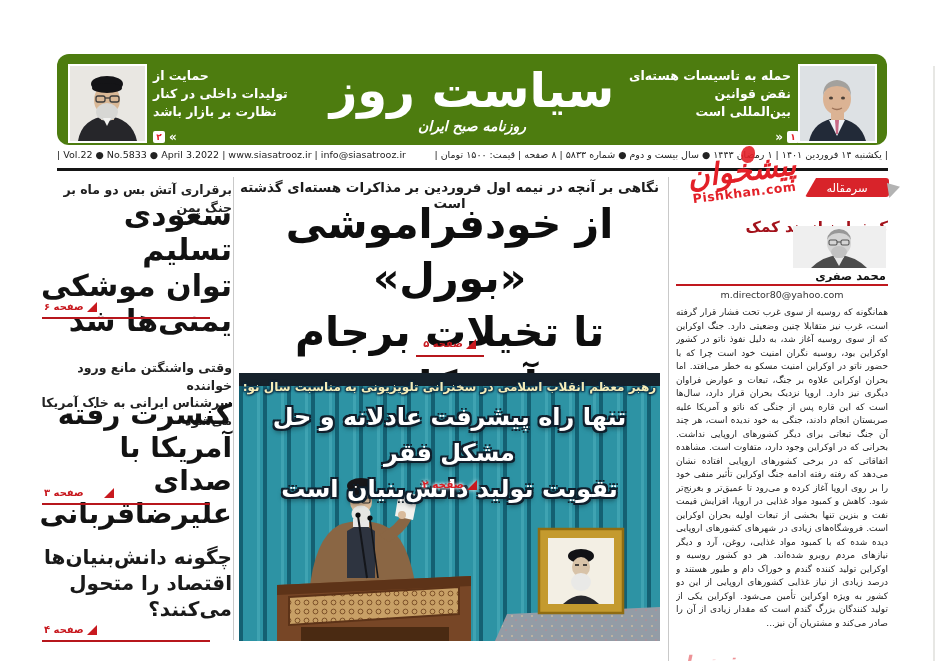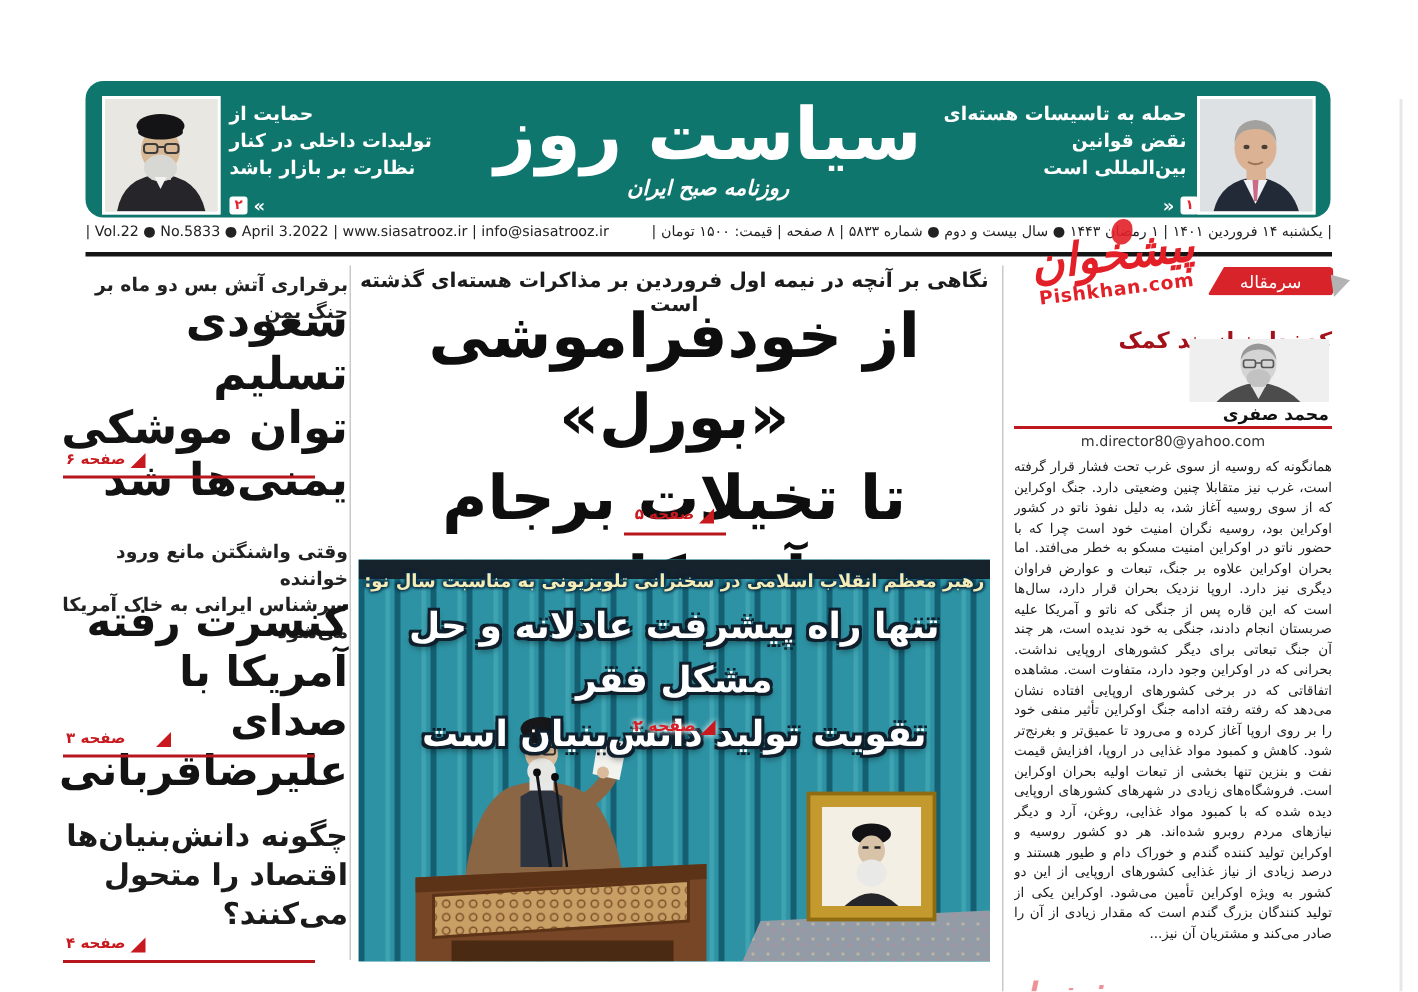--- a/index.html
+++ b/index.html
@@ -2,21 +2,21 @@
 <html lang="fa"><head>
 <meta charset="utf-8">
 <style>
   html,body{margin:0;padding:0;}
   body{
     width:945px;height:661px;position:relative;background:#fff;overflow:hidden;
     font-family:"DejaVu Sans","Liberation Sans",sans-serif;
   }
   .pre{white-space:pre-line;}
   
-  .banner{position:absolute;left:57px;top:54px;width:830px;height:91px;background:#0f766e;border-radius:12px;}
+  .banner{position:absolute;left:57px;top:54px;width:830px;height:91px;background:#4d7c0f;border-radius:12px;}
   .photo-frame{position:absolute;top:10px;width:75px;height:75px;border:2px solid #fff;background:#ddd;overflow:hidden;}
   .frame-raisi{left:11px;}
   .frame-grossi{right:10px;}
   .promo{position:absolute;top:13px;color:#fff;font-weight:bold;font-size:12.5px;line-height:1.45;direction:rtl;}
   .promo-left{left:96px;width:150px;text-align:left;}
   .promo-right{right:96px;width:178px;text-align:right;}
   .badge-row{position:absolute;top:76px;display:flex;align-items:center;gap:4px;color:#fff;font-size:12px;font-weight:bold;direction:ltr;}
   .badge-left{left:96px;}
   .badge-right{right:88px;}
   .page-box{width:12px;height:12px;background:#fff;border-radius:2px;color:#e4232b;font-size:9px;font-weight:bold;display:flex;align-items:center;justify-content:center;}

